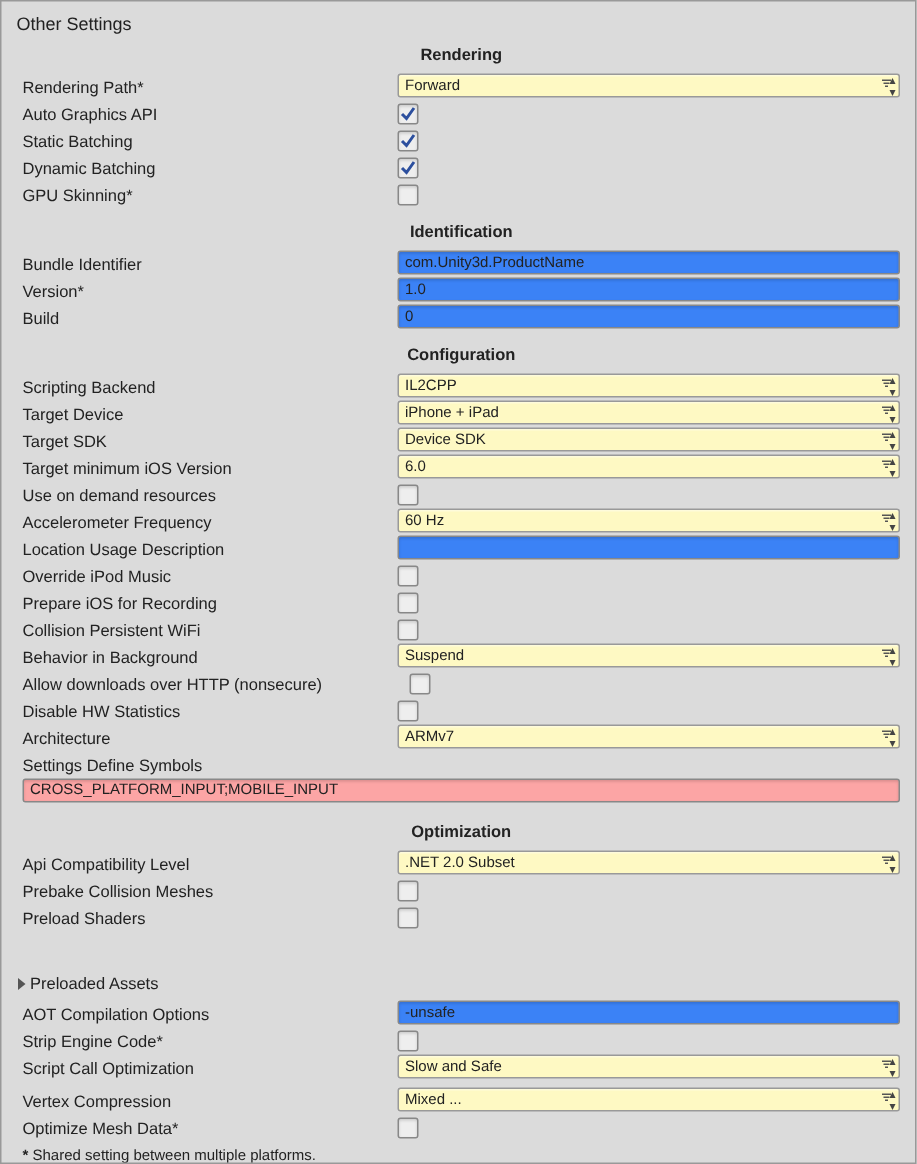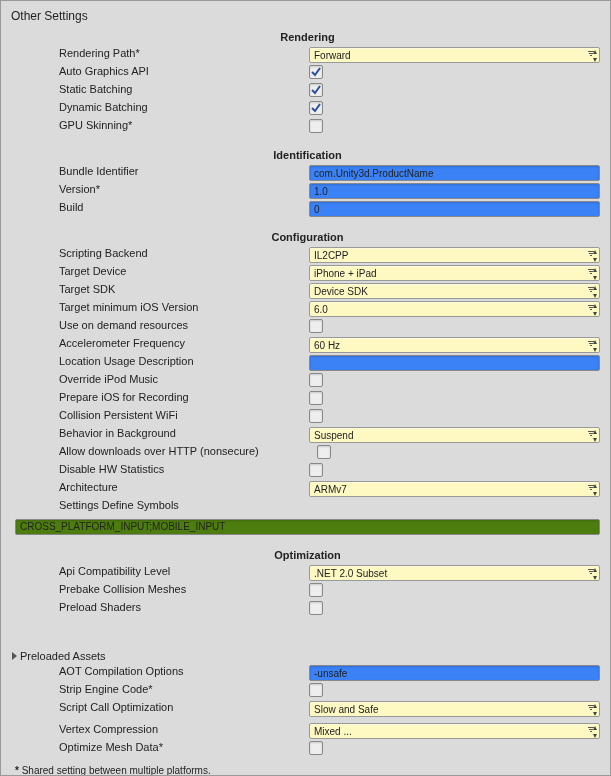--- a/index.html
+++ b/index.html
@@ -21,24 +21,23 @@
     padding: 4px 2px 6px 2px;
   }
   .section-title {
     font-weight: bold;
     font-size: 11px;
     padding: 2px 2px 4px 6px;
     text-align: center;
   }
   .row {
     display: flex;
-    align-items: flex-start;
+    align-items: flex-end;
     min-height: 18px;
     padding: 0 0 0 6px;
-    margin-left: 44px;
   }
   .label {
     width: 250px;
     flex-shrink: 0;
     font-size: 11px;
     color: #222;
   }
   .control {
     flex: 1;
     display: flex;
@@ -102,21 +101,21 @@
     display: flex;
     align-items: center;
     justify-content: center;
     cursor: pointer;
   }
   .checkbox svg { width: 12px; height: 12px; display: none; }
   .checkbox.checked svg { display: block; }
   .fullwidth-text {
     margin: 2px 2px 2px 6px;
     height: 16px;
-    background: #4d7c0f;
+    background: #fca5a5;
     border: 1px solid #888;
     border-radius: 2px;
     font-size: 10px;
     padding: 1px 4px;
     box-shadow: inset 0 1px 2px rgba(0,0,0,0.15);
   }
   .foldout {
     display: flex;
     align-items: center;
     min-height: 18px;

